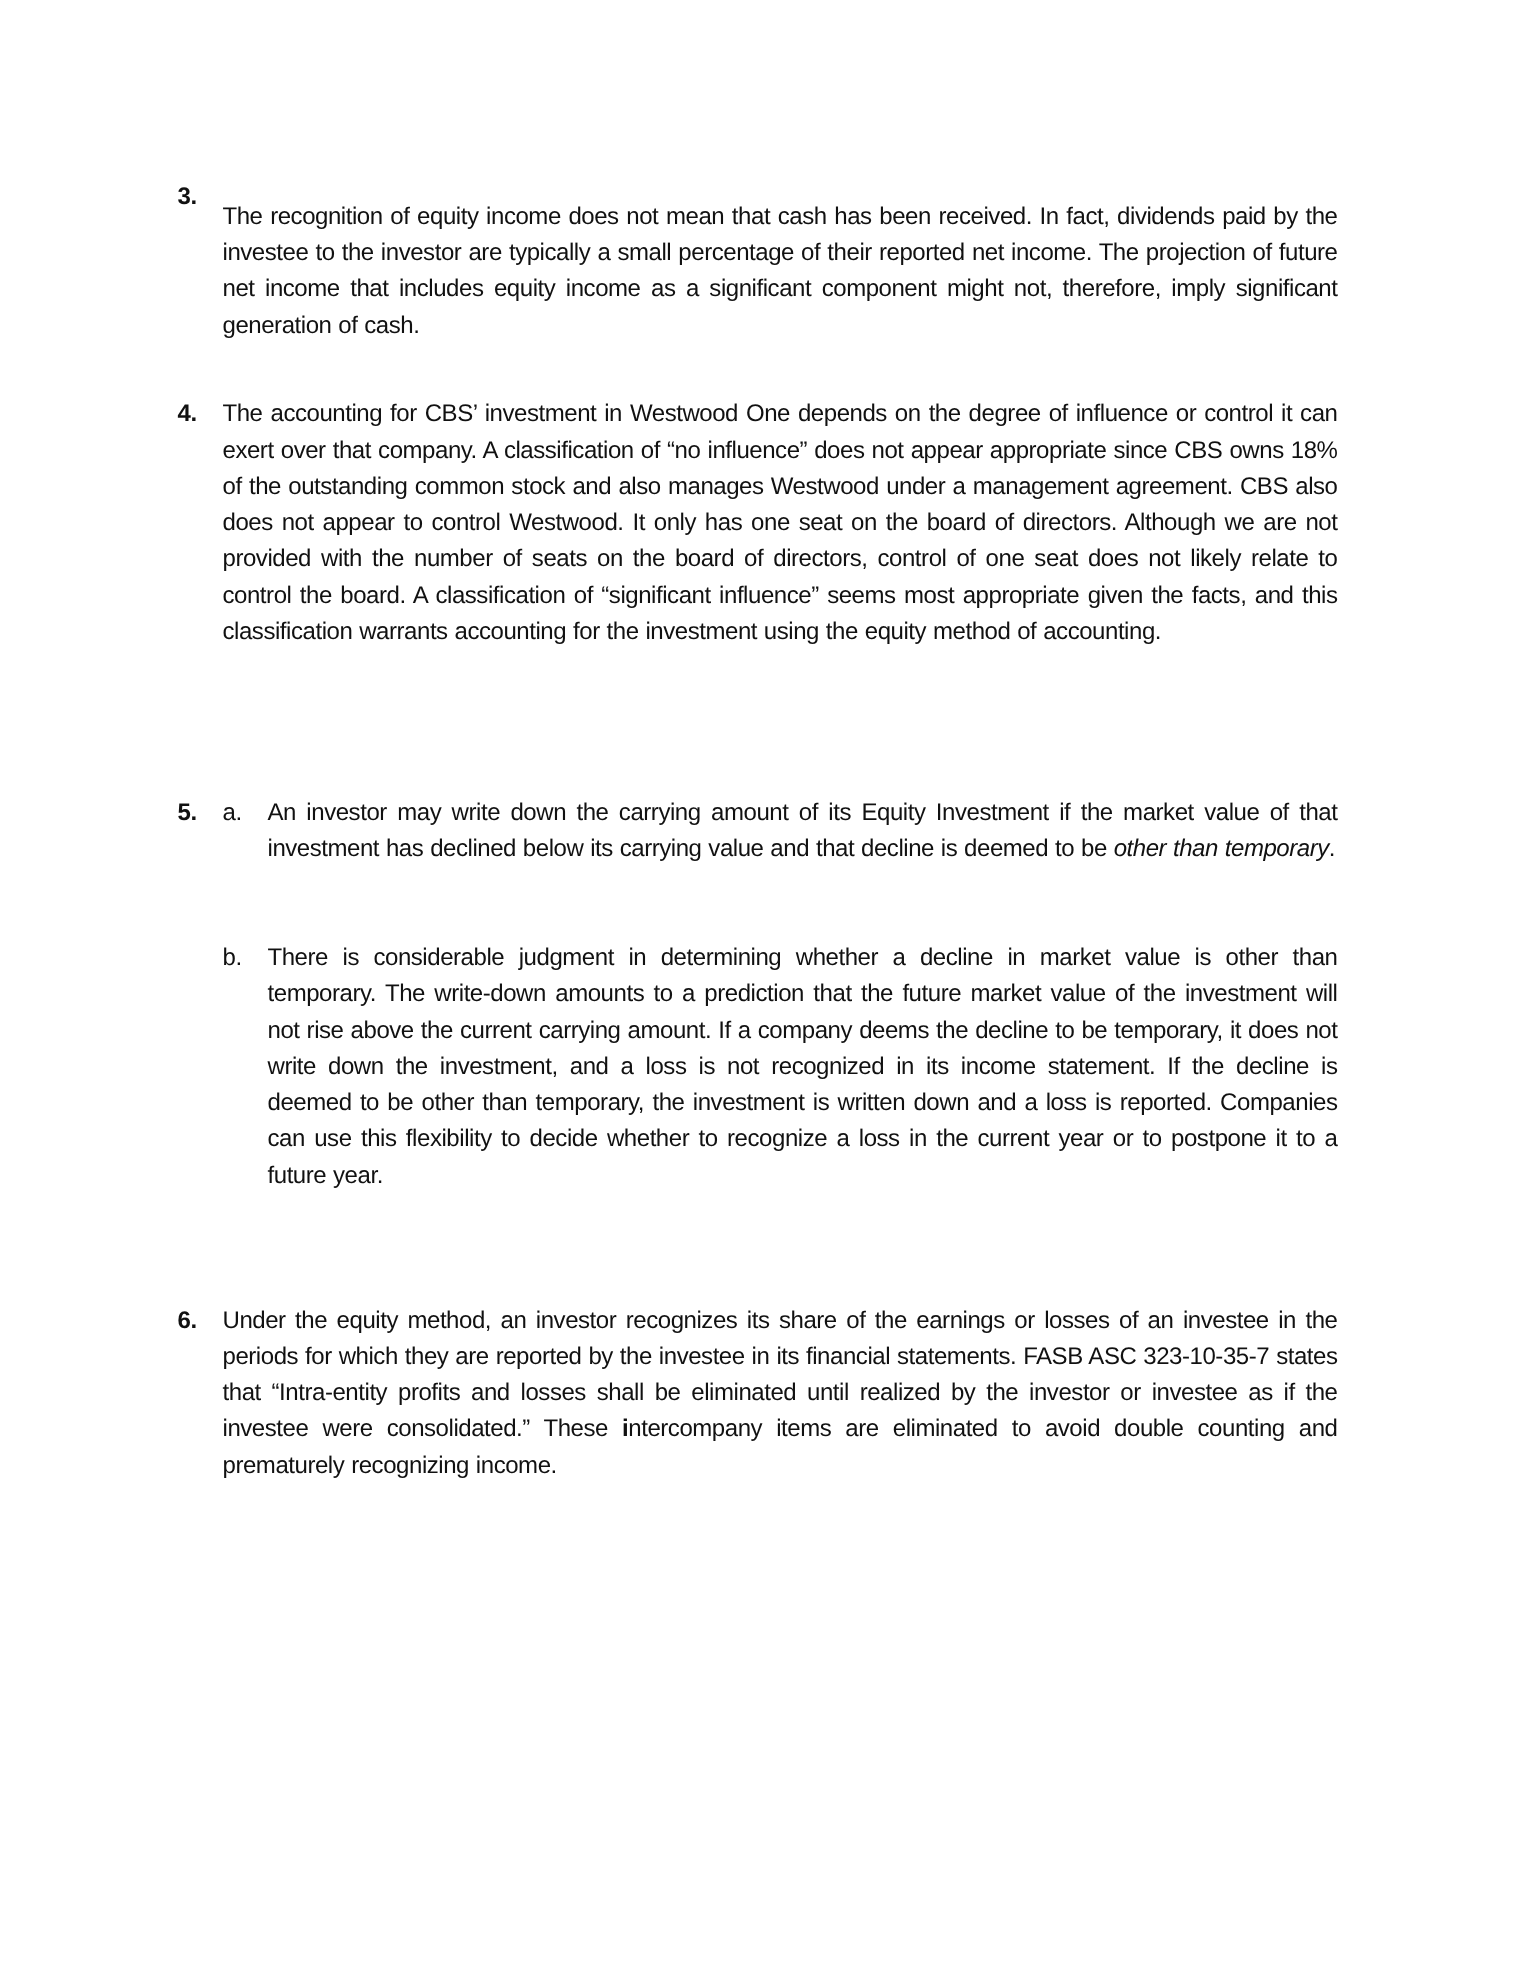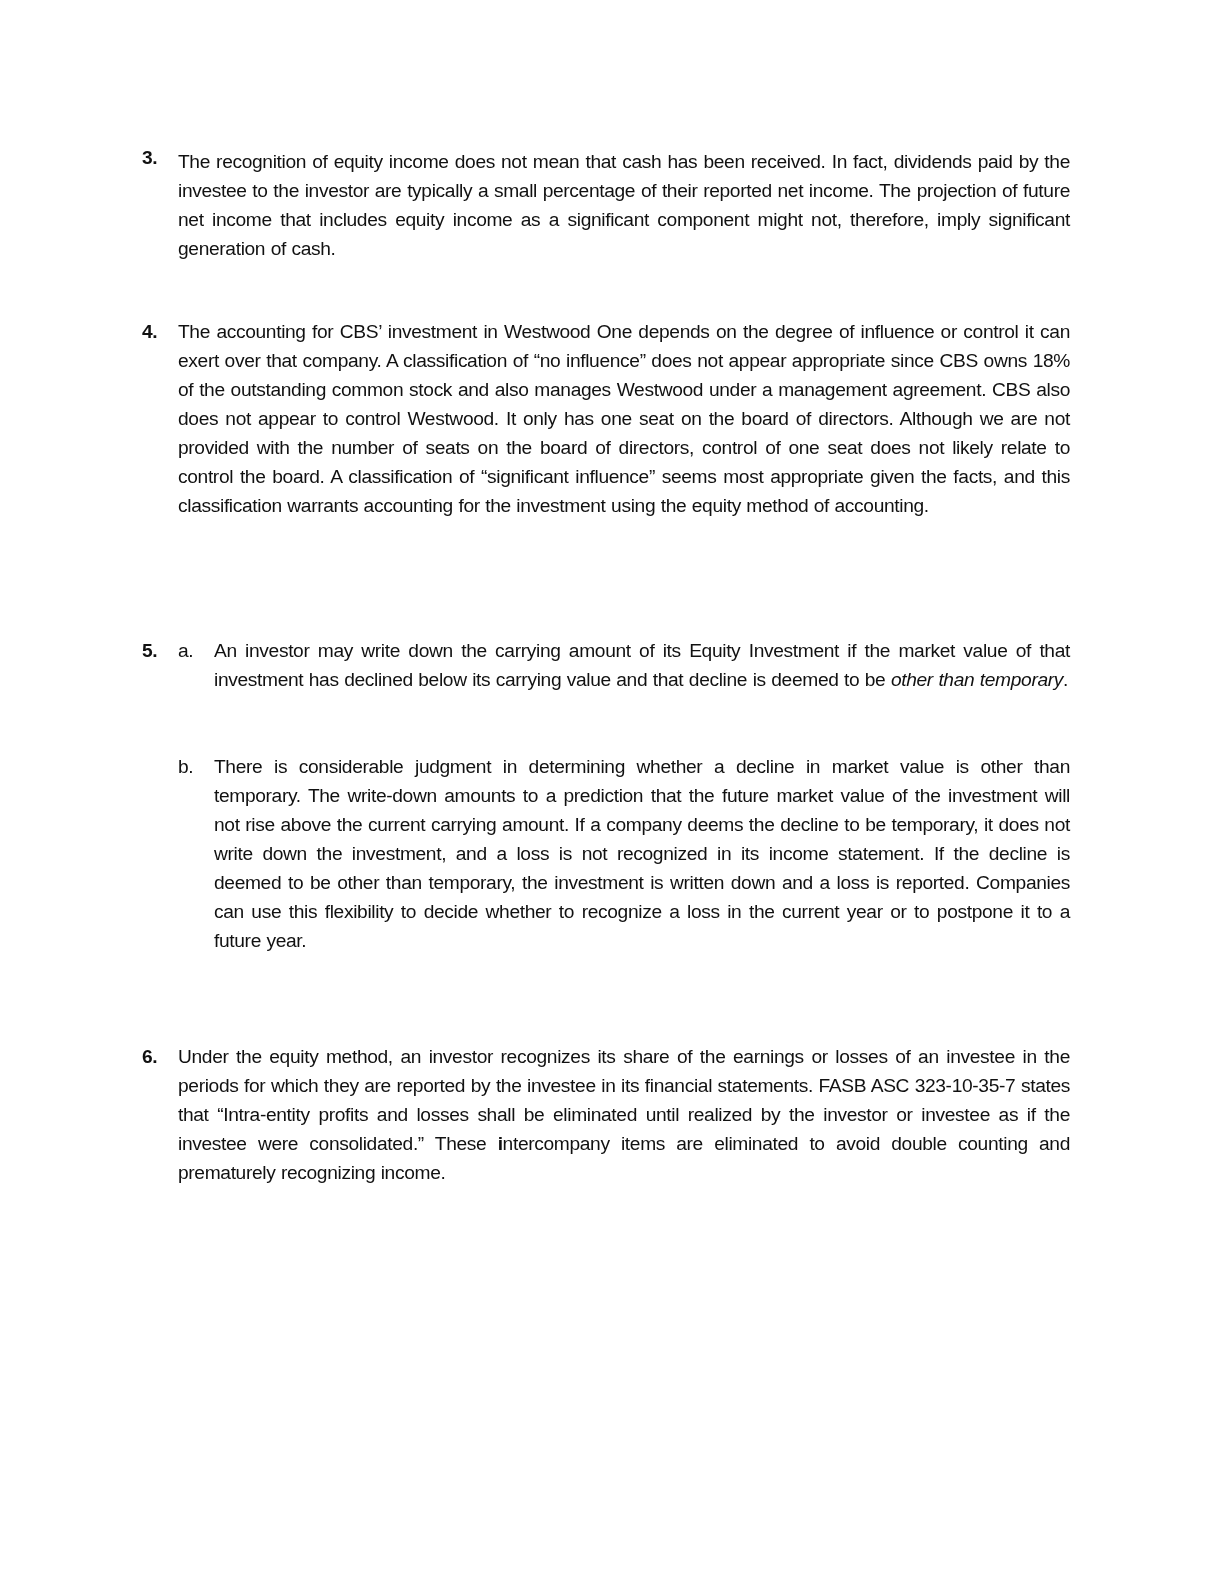--- a/index.html
+++ b/index.html
@@ -18,21 +18,21 @@
     em { }
     .bold-i { font-weight: bold; }
   </style>
 </head>
 <body>
 
 <div class="page">
 
   <div class="item" style="top:143px;">
     <span class="num" style="line-height:29px;">3.</span>
-    <p class="body" style="top:4px;">The recognition of equity income does not mean that cash has been received. In fact, dividends paid by the investee to the investor are typically a small percentage of their reported net income. The projection of future net income that includes equity income as a significant component might not, therefore, imply significant generation of cash.</p>
+    <p class="body" style="top:16px;">The recognition of equity income does not mean that cash has been received. In fact, dividends paid by the investee to the investor are typically a small percentage of their reported net income. The projection of future net income that includes equity income as a significant component might not, therefore, imply significant generation of cash.</p>
   </div>
 
   <div class="item" style="top:317px;">
     <span class="num" style="line-height:29px;">4.</span>
     <p class="body" style="top:0;">The accounting for CBS’ investment in Westwood One depends on the degree of influence or control it can exert over that company. A classification of “no influence” does not appear appropriate since CBS owns 18% of the outstanding common stock and also manages Westwood under a management agreement. CBS also does not appear to control Westwood. It only has one seat on the board of directors. Although we are not provided with the number of seats on the board of directors, control of one seat does not likely relate to control the board. A classification of “significant influence” seems most appropriate given the facts, and this classification warrants accounting for the investment using the equity method of accounting.</p>
   </div>
 
   <div class="item" style="top:636px;">
     <span class="num" style="line-height:29px;">5.</span>
     <div class="sub" style="top:0;">

